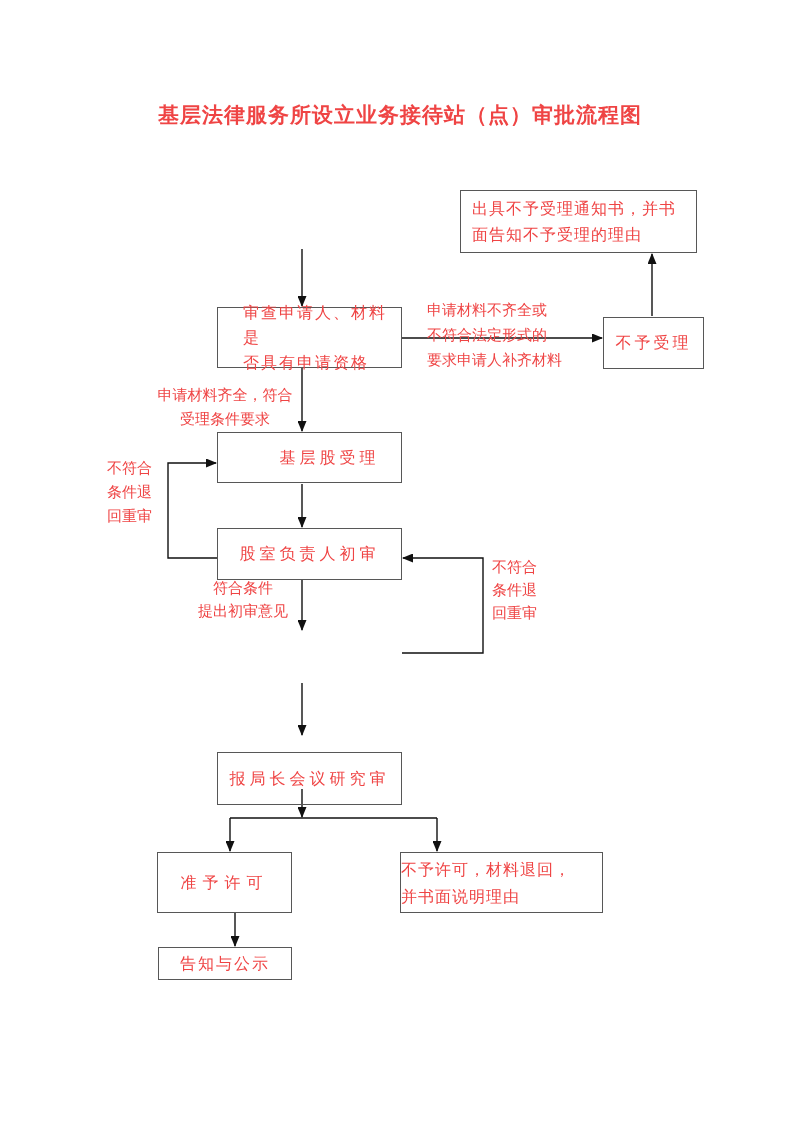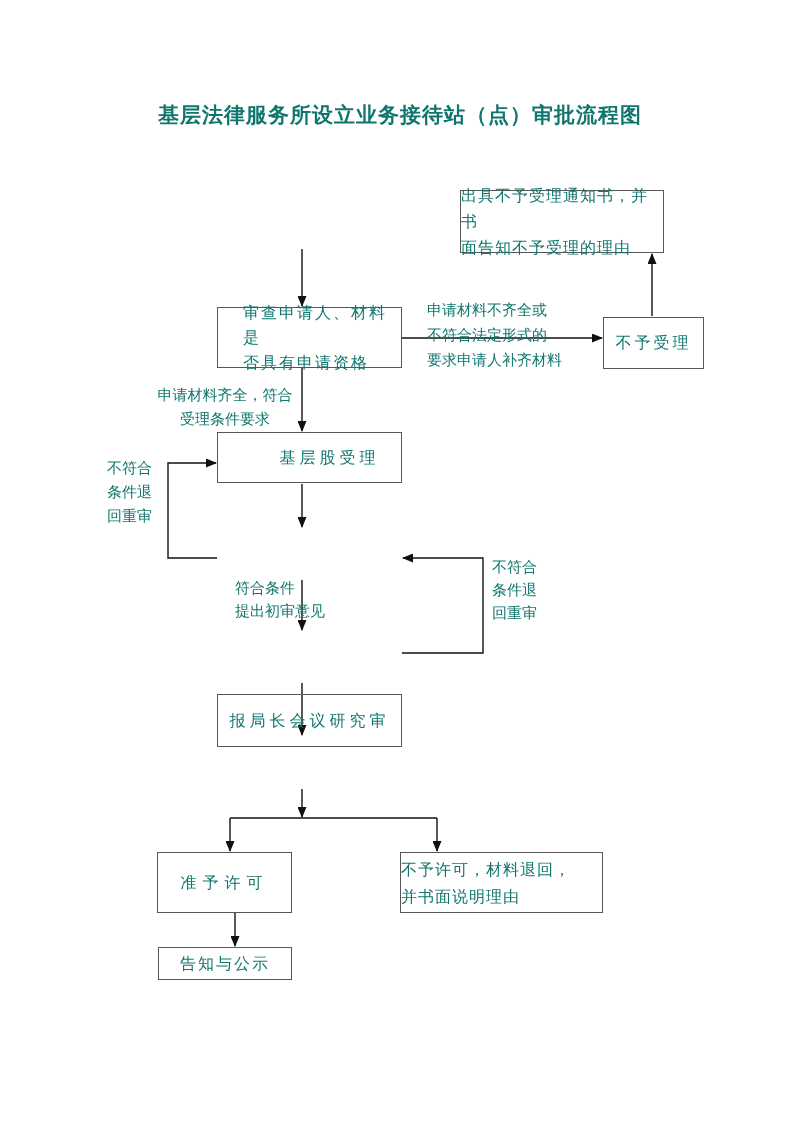--- a/index.html
+++ b/index.html
@@ -1,21 +1,21 @@
 <!DOCTYPE html>
 <html><head>
 <meta charset="utf-8">
 <style>
   html,body{margin:0;padding:0;background:#ffffff;}
   .page{
     position:relative;
     width:800px;height:1132px;
     background:#ffffff;
     font-family:"Liberation Serif","DejaVu Serif",serif;
-    color:#0f766e;
+    color:#ef4444;
     overflow:hidden;
   }
   .title{
     position:absolute;
     left:0;top:101px;width:800px;
     text-align:center;
     font-size:21px;
     font-weight:bold;
     letter-spacing:1px;
   }
@@ -74,49 +74,50 @@
       <line x1="230" y1="818" x2="230" y2="851" marker-end="url(#arr)"></line>
       <line x1="437" y1="818" x2="437" y2="851" marker-end="url(#arr)"></line>
       <line x1="235" y1="913" x2="235" y2="946" marker-end="url(#arr)"></line>
     </g>
   </svg>
 
 
   <div class="node align-left" style="left:217px;top:307px;width:185px;height:61px;padding-left:25px;letter-spacing:2px;line-height:25px;">审查申请人、材料是
 否具有申请资格</div>
 
-  <div class="node align-left" style="left:460px;top:190px;width:204px;height:63px;letter-spacing:1px;">出具不予受理通知书，并书
+  <div class="node align-left" style="left:460px;top:190px;width:237px;height:63px;padding-left:11px;letter-spacing:1px;">出具不予受理通知书，并书
 面告知不予受理的理由</div>
 
   <div class="node" style="left:603px;top:317px;width:101px;height:52px;letter-spacing:3px;">不予受理</div>
 
   <div class="node" style="left:217px;top:432px;width:185px;height:51px;letter-spacing:4px;padding-left:40px;">基层股受理</div>
 
+  <div class="node" style="left:217px;top:528px;width:185px;height:52px;letter-spacing:4px;">股室负责人初审</div>
 
 
-  <div class="node" style="left:217px;top:694px;width:185px;height:53px;letter-spacing:4px;">报局长会议研究审</div>
+  <div class="node" style="left:217px;top:752px;width:185px;height:53px;letter-spacing:4px;">报局长会议研究审</div>
 
   <div class="node" style="left:157px;top:852px;width:135px;height:61px;letter-spacing:6px;">准予许可</div>
 
   <div class="node align-left" style="left:400px;top:852px;width:203px;height:61px;letter-spacing:1px;line-height:27px;">不予许可，材料退回，
 并书面说明理由</div>
 
   <div class="node" style="left:158px;top:947px;width:134px;height:33px;letter-spacing:2px;">告知与公示</div>
 
   <div class="elabel" style="left:427px;top:298px;line-height:25px;">申请材料不齐全或
 不符合法定形式的
 要求申请人补齐材料</div>
 
   <div class="elabel" style="left:150px;top:383px;width:150px;text-align:center;line-height:24px;">申请材料齐全，符合
 受理条件要求</div>
 
   <div class="elabel" style="left:107px;top:456px;line-height:24px;">不符合
 条件退
 回重审</div>
 
-  <div class="elabel" style="left:192px;top:577px;width:102px;line-height:23px;margin-left:43px;">符合条件
+  <div class="elabel" style="left:192px;top:577px;width:102px;text-align:center;line-height:23px;">符合条件
 提出初审意见</div>
 
   <div class="elabel" style="left:492px;top:556px;line-height:23px;">不符合
 条件退
 回重审</div>
 
 </div>
 
 </body></html>

